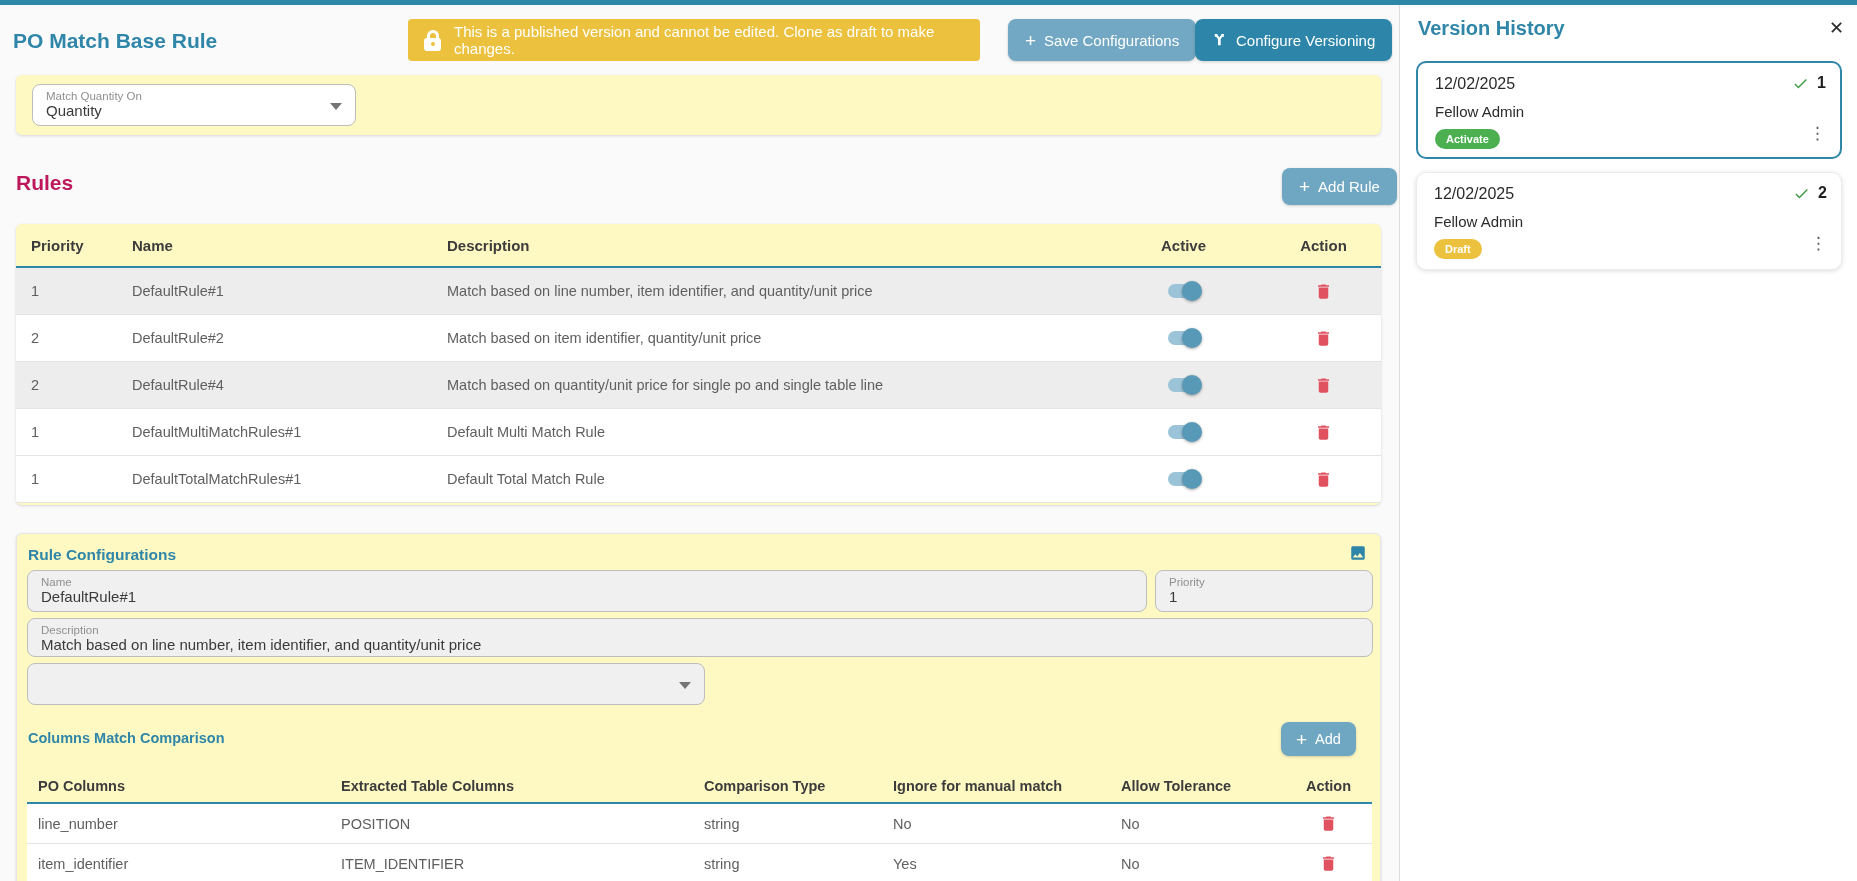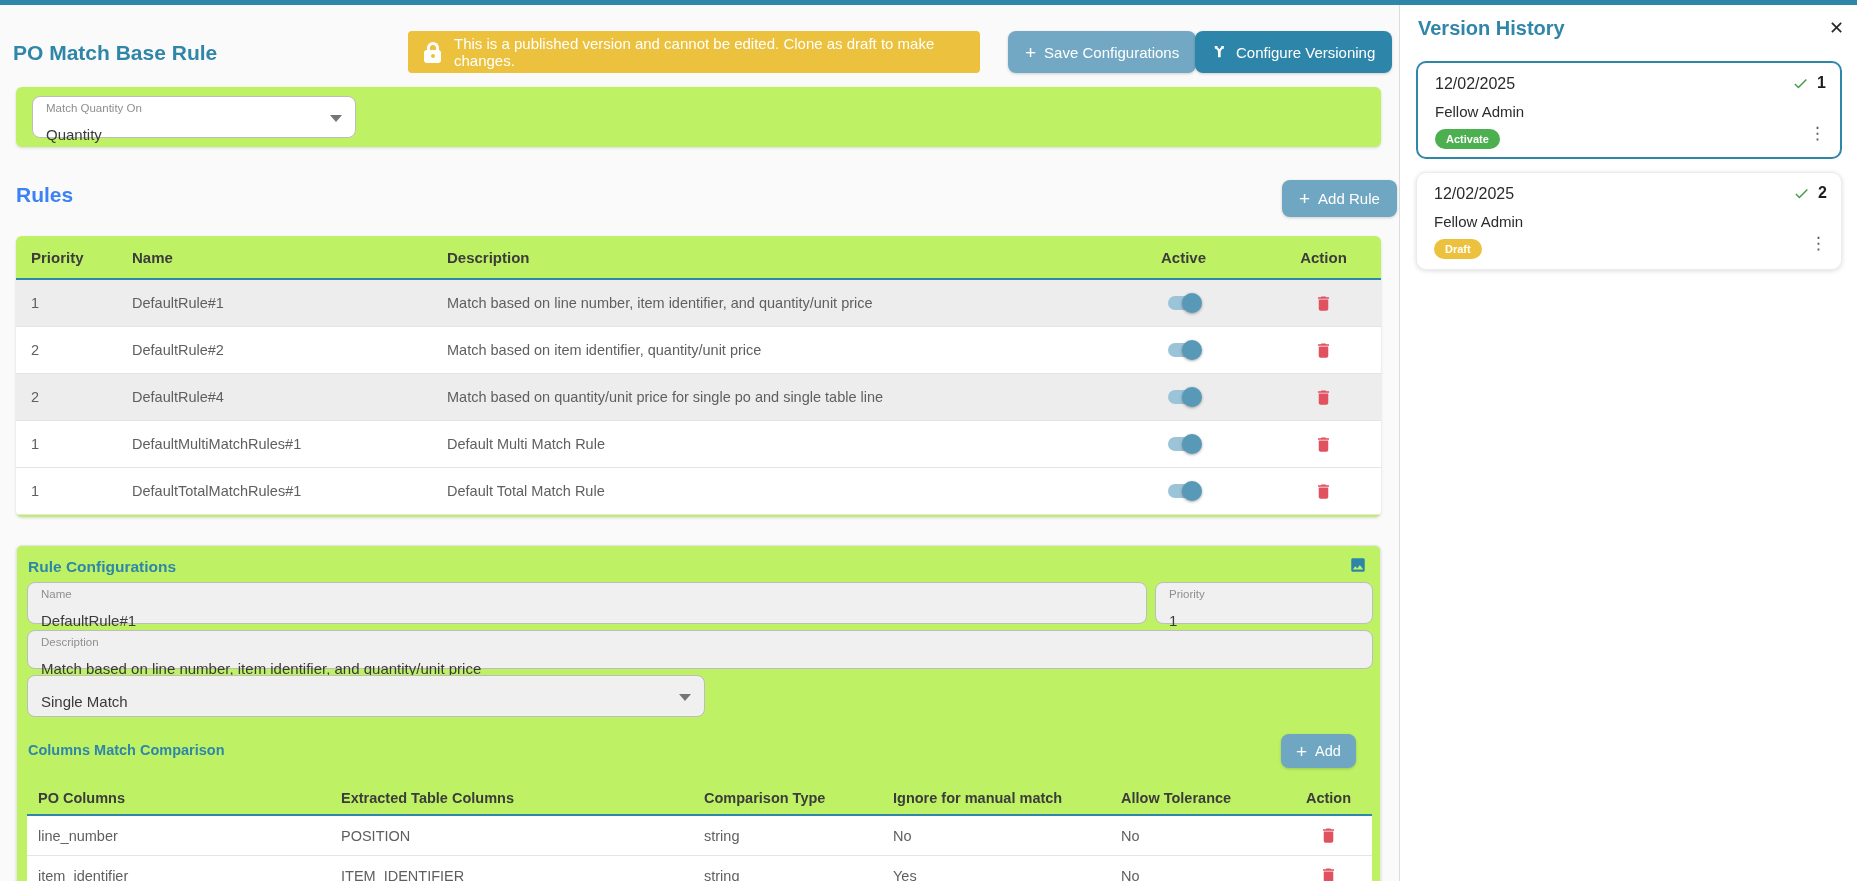--- a/index.html
+++ b/index.html
@@ -7,52 +7,52 @@
   body {
     font-family:"Liberation Sans", sans-serif;
     background:#fafafa;
     position:relative;
     overflow:hidden;
     color:#3c3c3c;
   }
   .topstrip { position:absolute; top:0; left:0; width:1857px; height:5px; background:#2e86a8; z-index:9; }
 
   
-  .main { position:absolute; left:0; top:17px; width:1399px; height:668px; }
+  .main { position:absolute; left:0; top:5px; width:1399px; height:668px; }
 
   .page-title { position:absolute; left:13px; top:24px; font-size:21px; font-weight:bold; color:#2f86a8; }
 
   .banner { position:absolute; left:408px; top:14px; width:572px; height:42px;
     background:#ecc13e; border-radius:4px; display:flex; align-items:center; gap:13px;
     padding:0 16px; color:#fff; font-size:15px; }
   .lock { position:relative; width:17px; height:13px; background:#fff; border-radius:3px; margin-top:8px; flex:0 0 auto; }
   .lock:before { content:""; position:absolute; left:2.5px; top:-8px; width:6px; height:8px;
     border:3px solid #fff; border-bottom:none; border-radius:7px 7px 0 0; }
   .lock:after { content:""; position:absolute; left:6.5px; top:4px; width:4px; height:4px; border-radius:50%; background:#ecc13e; }
 
   .btn { display:flex; align-items:center; justify-content:center; gap:8px; border:none; cursor:pointer;
     color:#fff; font-size:15px; font-family:inherit; border-radius:8px; box-shadow:0 1px 3px rgba(0,0,0,.18); }
   .btn-save { position:absolute; left:1008px; top:14px; height:42px; padding:0 17px; background:#72a8c3; }
   .btn-versioning { position:absolute; left:1195px; top:14px; height:42px; padding:8px 17px; background:#2d86a9; }
   .plus { font-size:19px; font-weight:normal; line-height:1; }
 
   
-  .card { position:absolute; background:#bef264; border-radius:6px; box-shadow:0 1px 3px rgba(0,0,0,.14); }
+  .card { position:absolute; background:#fef9c3; border-radius:6px; box-shadow:0 1px 3px rgba(0,0,0,.14); }
 
   .filter-card { left:16px; top:70px; width:1365px; height:60px; }
   .field { position:absolute; border:1px solid #bdbdbd; border-radius:8px; background:#fff; padding:5px 13px 0; }
   .field .flabel { font-size:11.5px; color:#8f8f8f; }
-  .field .fvalue { font-size:15px; color:#3a3a3a; margin-top:12px; }
+  .field .fvalue { font-size:15px; color:#3a3a3a; margin-top:0; }
   .field.disabled { background:#f0f0f0; }
   .caret { position:absolute; right:13px; top:50%; margin-top:-2px; width:0; height:0;
     border-left:6px solid transparent; border-right:6px solid transparent; border-top:7px solid #757575; }
   .f-qty { left:16px; top:9px; width:324px; height:42px; }
   .f-tol { left:357px; top:9px; width:323px; height:42px; }
 
-  .rules-heading { position:absolute; left:16px; top:166px; font-size:21px; font-weight:bold; color:#3b82f6;text-align:center; }
+  .rules-heading { position:absolute; left:16px; top:166px; font-size:21px; font-weight:bold; color:#be185d;text-align:center; }
   .btn-addrule { position:absolute; left:1282px; top:163px; height:37px; padding:0 17px; background:#6fa7c2; }
 
   
   .rules-card { left:16px; top:219px; width:1365px; height:281px; overflow:hidden; }
   .thead { display:flex; align-items:center; height:44px; border-bottom:2px solid #2e86a8; font-size:15px; font-weight:bold; color:#3c3c3c; }
   .trow { display:flex; align-items:center; height:47px; border-bottom:1px solid #e4e4e4; font-size:14.5px; color:#5f5f5f; background:#fff; }
   .trow.odd { background:#ededed; }
   .c-pri { width:110px; padding-left:15px; }
   .c-name { width:315px; padding-left:6px; }
   .c-desc { flex:1; padding-left:6px; }
@@ -268,21 +268,20 @@
     </div>
     <div class="field disabled f-priority">
       <div class="flabel">Priority</div>
       <div class="fvalue">1</div>
     </div>
     <div class="field disabled f-desc">
       <div class="flabel">Description</div>
       <div class="fvalue">Match based on line number, item identifier, and quantity/unit price</div>
     </div>
     <div class="field disabled f-ruletype">
-      <div class="fvalue">Single Match</div>
       <span class="caret"></span>
     </div>
 
 
     <div class="cmc-heading">Columns Match Comparison</div>
     <button class="btn btn-add">
       <span class="plus">+</span>
       <span>Add</span>
     </button>
 

